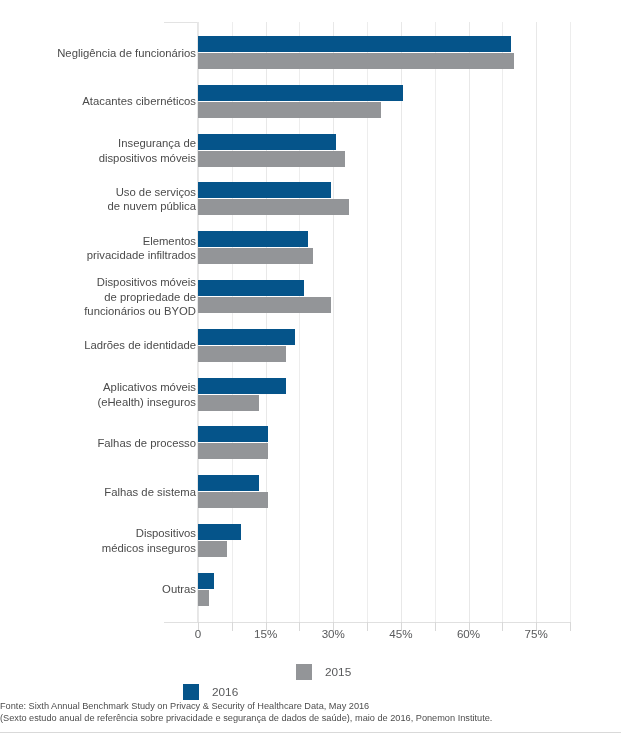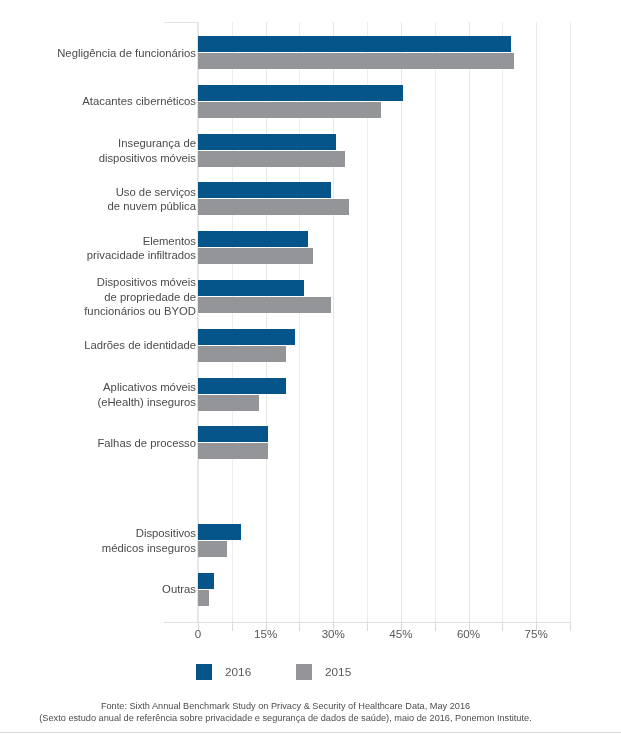--- a/index.html
+++ b/index.html
@@ -33,21 +33,21 @@
   .xlabel{position:absolute;top:0;font-size:11.6px;color:#58595b;
           transform:translateX(-50%);white-space:nowrap;}
 
   
   .legend{position:absolute;left:0;top:661px;width:621px;height:22px;}
   .legend-item{position:absolute;top:0;height:22px;display:flex;align-items:center;}
   .swatch{width:16px;height:16px;display:inline-block;}
   .legend-label{font-size:11.8px;color:#58595b;margin-left:13px;}
 
   
-  .source{position:absolute;left:0;top:700px;width:571px;text-align:center;
+  .source{position:absolute;left:0;top:700px;width:571px;text-align:left;
           font-size:9.2px;line-height:12.2px;color:#4d4d4d;}
   .source div{white-space:nowrap;}
   .bottom-rule{position:absolute;left:0;top:732px;width:621px;height:1px;background:#d9d9d9;}
 </style>
 </head>
 <body>
 
 <div id="chart-root">
 
   <div class="axis-top"></div>
@@ -144,20 +144,27 @@
           <div class="bar y2015" title="2015: 13.5%" style="width: 60.8727px; background: rgb(147, 149, 152);"></div>
         </div>
       </div>
       <div class="row" style="top: 426.4px;">
         <div class="cat-label" style="top: 9.7px;">Falhas de processo</div>
         <div class="bars">
           <div class="bar y2016" title="2016: 15.5%" style="width: 69.8909px; background: rgb(5, 84, 138);"></div>
           <div class="bar y2015" title="2015: 15.5%" style="width: 69.8909px; background: rgb(147, 149, 152);"></div>
         </div>
       </div>
+      <div class="row" style="top: 475.2px;">
+        <div class="cat-label" style="top: 9.7px;">Falhas de sistema</div>
+        <div class="bars">
+          <div class="bar y2016" title="2016: 13.5%" style="width: 60.8727px; background: rgb(5, 84, 138);"></div>
+          <div class="bar y2015" title="2015: 15.5%" style="width: 69.8909px; background: rgb(147, 149, 152);"></div>
+        </div>
+      </div>
       <div class="row" style="top: 524px;">
         <div class="cat-label" style="top: 2.4px;">Dispositivos
 médicos inseguros</div>
         <div class="bars">
           <div class="bar y2016" title="2016: 9.5%" style="width: 42.8364px; background: rgb(5, 84, 138);"></div>
           <div class="bar y2015" title="2015: 6.5%" style="width: 29.3091px; background: rgb(147, 149, 152);"></div>
         </div>
       </div>
       <div class="row" style="top: 572.8px;">
         <div class="cat-label" style="top: 9.7px;">Outras</div>
@@ -171,21 +178,21 @@
   <div class="xlabels" id="xlabels">
       <div class="xlabel" style="left: 198px;">0</div>
       <div class="xlabel" style="left: 265.636px;">15%</div>
       <div class="xlabel" style="left: 333.273px;">30%</div>
       <div class="xlabel" style="left: 400.909px;">45%</div>
       <div class="xlabel" style="left: 468.545px;">60%</div>
       <div class="xlabel" style="left: 536.182px;">75%</div>
     </div>
 
   <div class="legend" id="legend">
-      <div class="legend-item" style="left: 196px;">
+      <div class="legend-item" style="left: 183px; margin-top: 20px;">
         <span class="swatch" style="background: rgb(5, 84, 138);"></span>
         <span class="legend-label">2016</span>
       </div>
       <div class="legend-item" style="left: 296px;">
         <span class="swatch" style="background: rgb(147, 149, 152);"></span>
         <span class="legend-label">2015</span>
       </div>
     </div>
 
   <div class="source">

